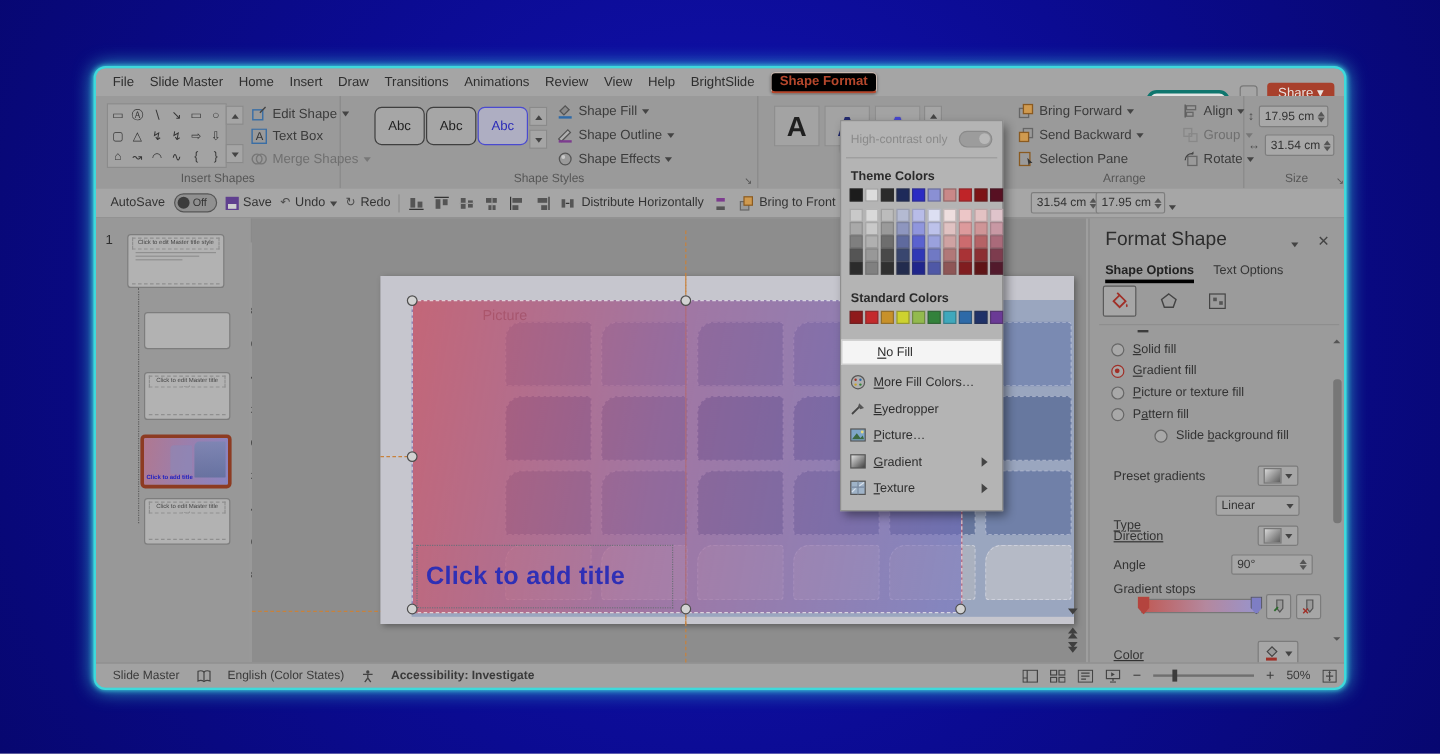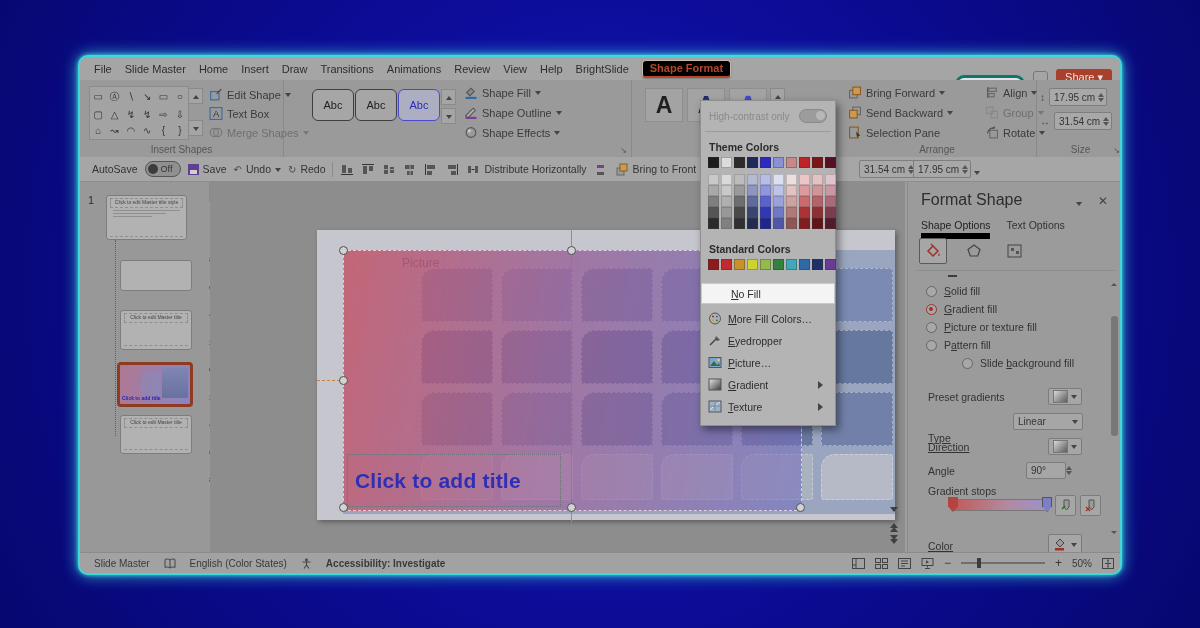--- a/index.html
+++ b/index.html
@@ -122,21 +122,21 @@
   .dd-item.hl{background:#f4f4f4;border:1px solid #c9c9c9;box-sizing:border-box;}
   .dd-item.hl .lbl{padding-left:22px;}
   .ak{text-decoration:underline;}
   .subarr{position:absolute;right:8px;width:0;height:0;border:4px solid transparent;border-left:5px solid #444;}
   .mic{width:14px;height:13px;flex:0 0 14px;}
   
   #panel{position:absolute;left:827px;top:125px;width:217px;height:375px;background:#9b9b9b;border-left:1px solid #888;box-sizing:border-box;font-size:10.5px;color:#333;}
   #panel-title{position:absolute;left:13px;top:9px;font-size:16px;color:#2d2d2d;}
   .pt-ctl{position:absolute;top:12px;font-size:12px;color:#444;}
   #ptabs{position:absolute;left:13px;top:37px;display:flex;gap:16px;font-size:10.5px;}
-  #ptabs .on{font-weight:normal;color:#222;border-bottom:6px solid #000000;padding-bottom:2px;}
+  #ptabs .on{font-weight:bold;color:#222;border-bottom:3px solid #000000;padding-bottom:2px;}
   .pic-row{position:absolute;left:11px;top:56px;display:flex;gap:13px;align-items:center;}
   .pic-box{width:26px;height:24px;display:flex;align-items:center;justify-content:center;border:1px solid transparent;}
   .pic-box.sel{border:1px solid #5a5a5a;background:#a6a6a6;border-radius:2px;}
   #pdivider{position:absolute;left:8px;right:8px;top:88px;border-top:1px solid #8e8e8e;}
   .radio-row{position:absolute;left:18px;display:flex;align-items:center;gap:7px;}
   .rad{width:11px;height:11px;border-radius:50%;border:1.5px solid #666;background:#a8a8a8;box-sizing:border-box;}
   .rad.on{border-color:#a03028;position:relative;}
   .rad.on:after{content:"";position:absolute;left:2px;top:2px;width:4px;height:4px;border-radius:50%;background:#a03028;}
   .prow-label{position:absolute;left:20px;color:#333;}
   .pselect{position:absolute;display:flex;align-items:center;justify-content:space-between;border:1px solid #7c7c7c;background:#a6a6a6;border-radius:2px;
@@ -270,20 +270,21 @@
           <i class="cvd"></i>
       </div>
       <div class="rrow" style="left:180px;top:46px;">
         <svg class="mic" width="12" height="12" viewBox="0 0 12 12">
             <circle cx="6" cy="6" r="4.5" fill="#9a9a9a" stroke="#555"></circle>
             <circle cx="4.5" cy="4.5" r="1.5" fill="#c9c9c9"></circle>
           </svg>
         <span>Shape Effects</span>
           <i class="cvd"></i>
       </div>
+      <div class="glabel">Shape Styles</div>
       <span class="launcher">↘</span>
     </div>
 
     <div class="rgroup" style="left:552px;width:206px;border-right:none;">
       <div class="wordA" style="left:13px;top:8px;color:#1f1f1f;">A</div>
       <div class="wordA" style="left:55px;top:8px;color:#232a6e;">A</div>
       <div class="wordA" style="left:97px;top:8px;color:#4646d0;text-shadow:0 0 1px #2a2aa8;">A</div>
       <div class="scol" style="left:139px;top:8px;">
         <span class="sbtn">
             <i class="cvd" style="transform:rotate(180deg);margin-top:-2px;"></i>
@@ -808,21 +809,21 @@
     <span class="pselect" style="left:105px;top:231px;width:70px;">
         <span>Linear</span>
         <i class="cvd"></i>
       </span>
     <span class="prow-label" style="top:259px;"><span class="ak">Direction</span></span>
     <span class="pselect" style="left:140px;top:256px;width:34px;">
         <span class="gswatch"></span>
         <i class="cvd"></i>
       </span>
     <span class="prow-label" style="top:283px;">Angle</span>
-    <span class="pselect" style="left:118px;top:280px;width:40px;gap:17px;">
+    <span class="pselect" style="left:118px;top:280px;width:68px;gap:17px;">
         <span>90°</span>
         <span class="spinarr">
           <i class="u"></i>
           <i class="d"></i>
         </span>
       </span>
     <span class="prow-label" style="top:303px;">Gradient stops</span>
     <div id="stopbar">
       <span class="stop" style="left:-4px;background:#b4443e;outline:2px solid #c87c28;"></span>
       <span class="stop" style="right:-4px;background:#7e7ec4;border:1px solid #555;box-sizing:border-box;"></span>

